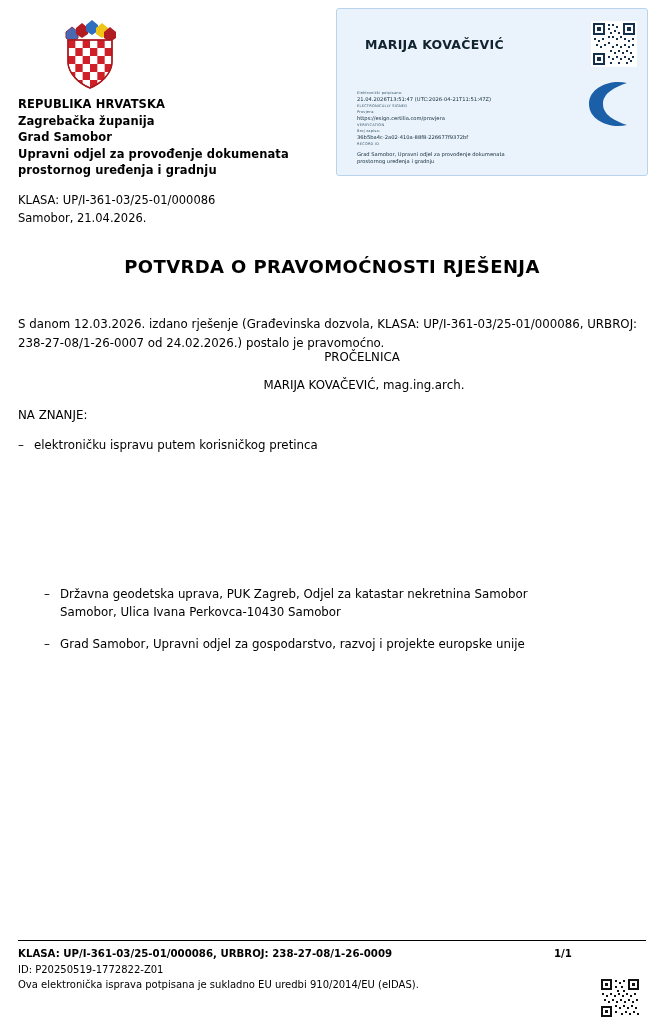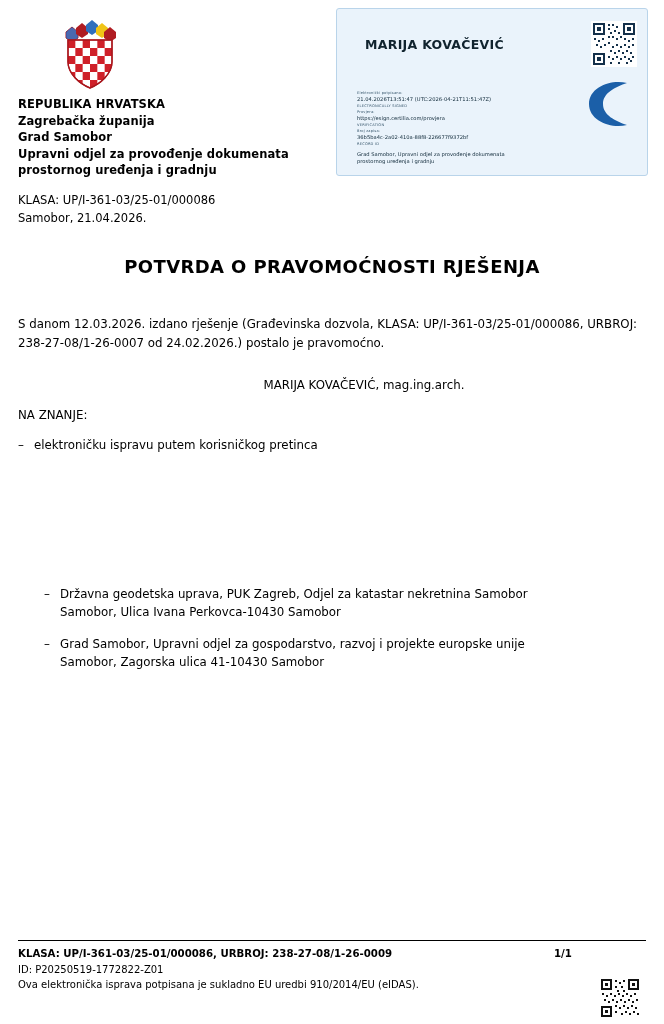--- a/index.html
+++ b/index.html
@@ -382,37 +382,37 @@
           <div>prostornog uređenja i gradnju</div>
         </div>
       </div>
     </div>
   </div>
 
   <div class="title">POTVRDA O PRAVOMOĆNOSTI RJEŠENJA</div>
 
   <div class="para">S danom 12.03.2026. izdano rješenje (Građevinska dozvola, KLASA: UP/I-361-03/25-01/000086, URBROJ: 238-27-08/1-26-0007 od 24.02.2026.) postalo je pravomoćno.</div>
 
+  <div class="signer-role">PROČELNICA</div>
   <div class="signer-name">MARIJA KOVAČEVIĆ, mag.ing.arch.</div>
 
   <div class="notice-label">NA ZNANJE:</div>
   <div class="notice-item">
     <span class="dash">–</span><span>elektroničku ispravu putem korisničkog pretinca</span>
   </div>
 
   <div class="recipients">
     <div class="rec">
       <span class="dash">–</span>
       <div>Državna geodetska uprava, PUK Zagreb, Odjel za katastar nekretnina Samobor</div>
       <div>Samobor, Ulica Ivana Perkovca-10430 Samobor</div>
     </div>
     <div class="rec">
       <span class="dash">–</span>
       <div>Grad Samobor, Upravni odjel za gospodarstvo, razvoj i projekte europske unije</div>
-      <div>Samobor, Zagorska ulica 41-10430 Samobor</div>
     </div>
   </div>
 
   <div class="footer-rule"></div>
   <div class="footer">
     <div class="line1">
       <span>KLASA: UP/I-361-03/25-01/000086, URBROJ: 238-27-08/1-26-0009</span>
       <span class="page-num">1/1</span>
     </div>
     <div class="line2">ID: P20250519-1772822-Z01</div>

